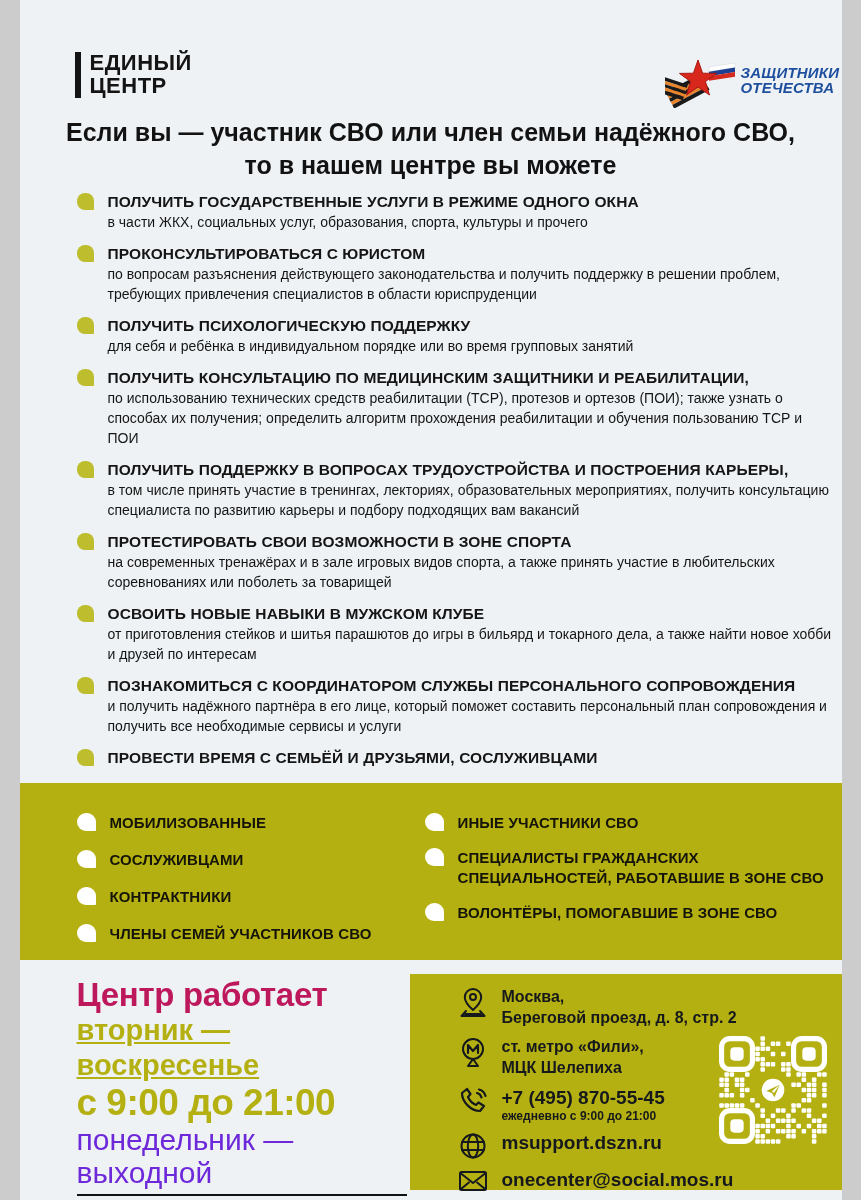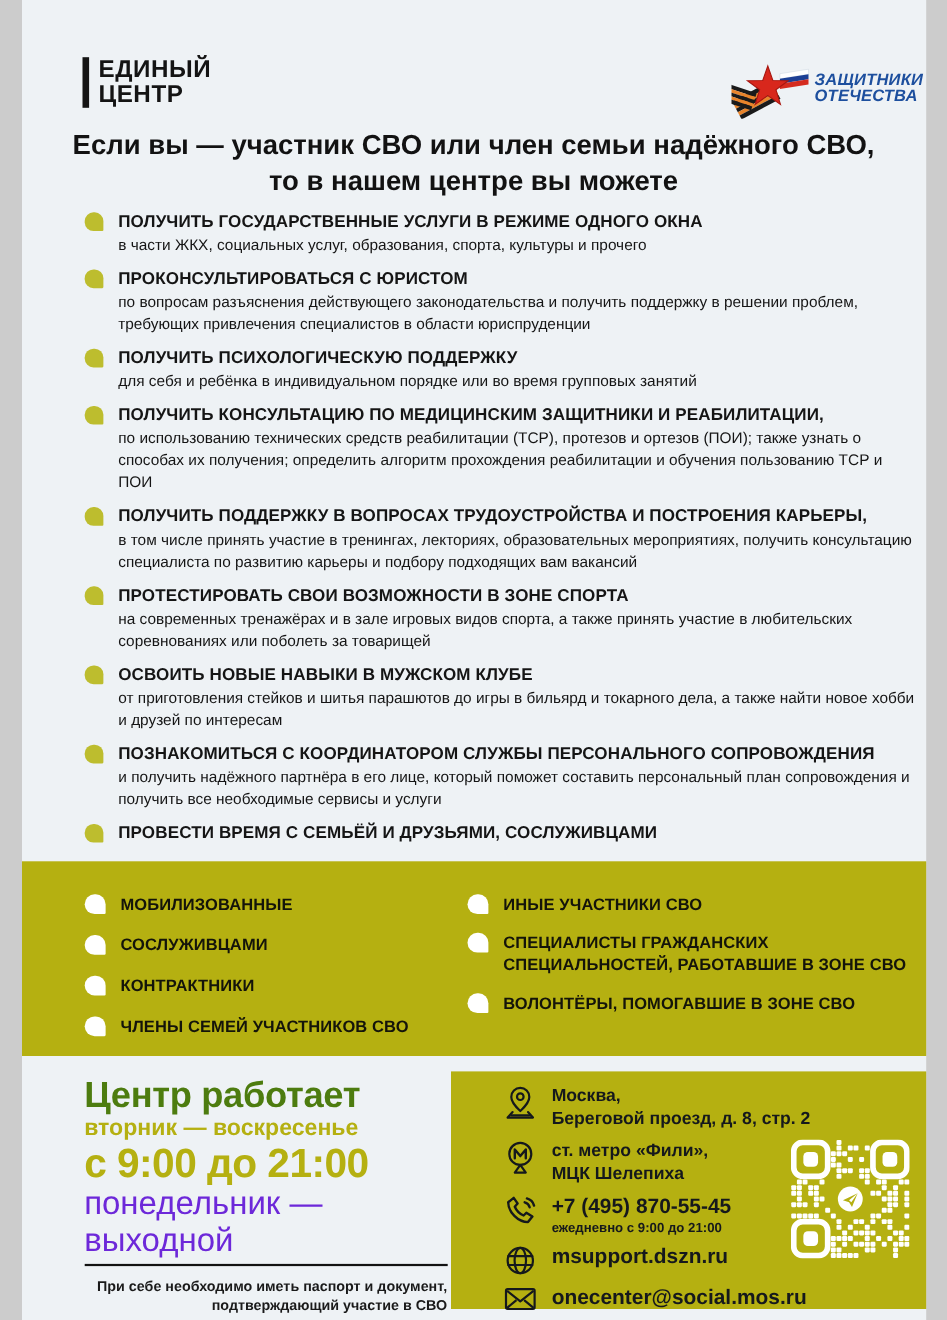--- a/index.html
+++ b/index.html
@@ -44,22 +44,22 @@
         display:flex;padding:30px 0 0 57px;}
   .band-col{display:flex;flex-direction:column;}
   .band-col.left{width:348px;gap:17px;}
   .band-col.right{width:400px;gap:15px;}
   .elig{display:flex;gap:14px;}
   .elig .bullet{background:#fff;width:19px;height:18px;border-radius:9px 9px 1px 9px;margin-top:0;}
   .elig-label{font-size:15px;font-weight:800;line-height:20px;color:#14140a;max-width:385px;letter-spacing:.1px;}
 
   
   .schedule{position:absolute;left:57px;top:978px;width:330px;}
-  .sch-heading{font-size:33px;font-weight:800;letter-spacing:-.3px;line-height:1.05;color:#4d7c0f;}
-  .sch-days{font-size:21px;font-weight:800;line-height:1.22;color:var(--accent);}
+  .sch-heading{font-size:33px;font-weight:800;letter-spacing:-.3px;line-height:1.05;color:#be185d;}
+  .sch-days{font-size:29px;font-weight:800;line-height:1.22;color:var(--accent);text-decoration:underline;}
   .sch-hours{font-size:37px;font-weight:800;line-height:1.08;letter-spacing:-.5px;color:var(--accent);}
   .sch-closed{display:inline-block;font-size:30px;font-weight:400;line-height:1.1;color:#6d28d9;
               padding-bottom:5px;border-bottom:2.5px solid #121212;}
   .sch-note{font-size:13px;font-weight:600;line-height:1.3;margin-top:9px;color:#1a1a1a;max-width:330px;}
   .sch-note:first-of-type{margin-top:11px;text-align:right;}
 
   
   .contacts{position:absolute;left:390px;top:974px;width:455px;height:216px;background:var(--accent);
             padding:12px 0 0 46px;}
   .c-row{display:flex;gap:12px;margin-bottom:8px;align-items:flex-start;color:var(--panel_ink);}

